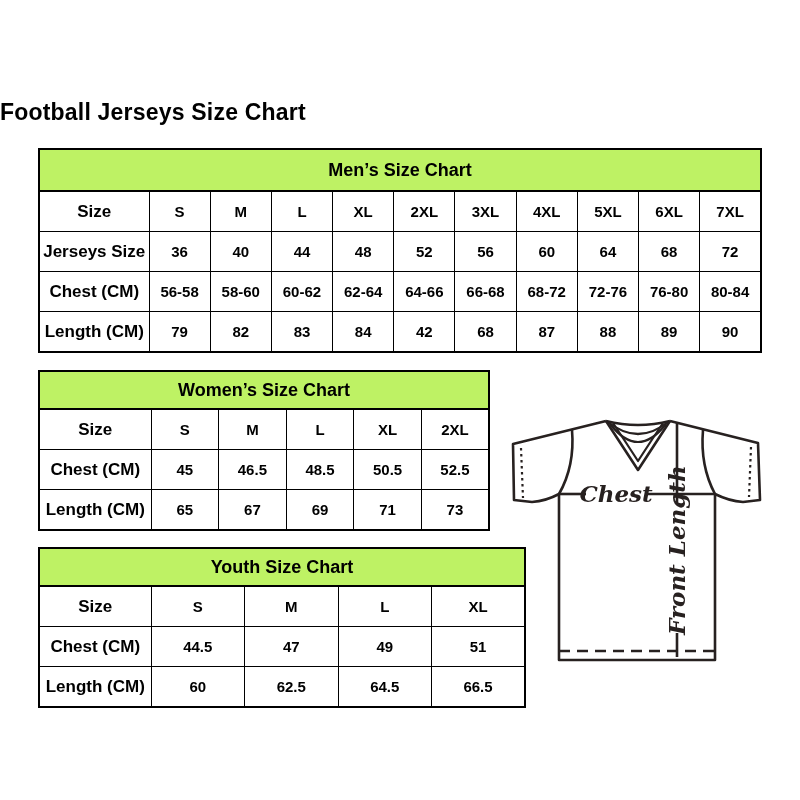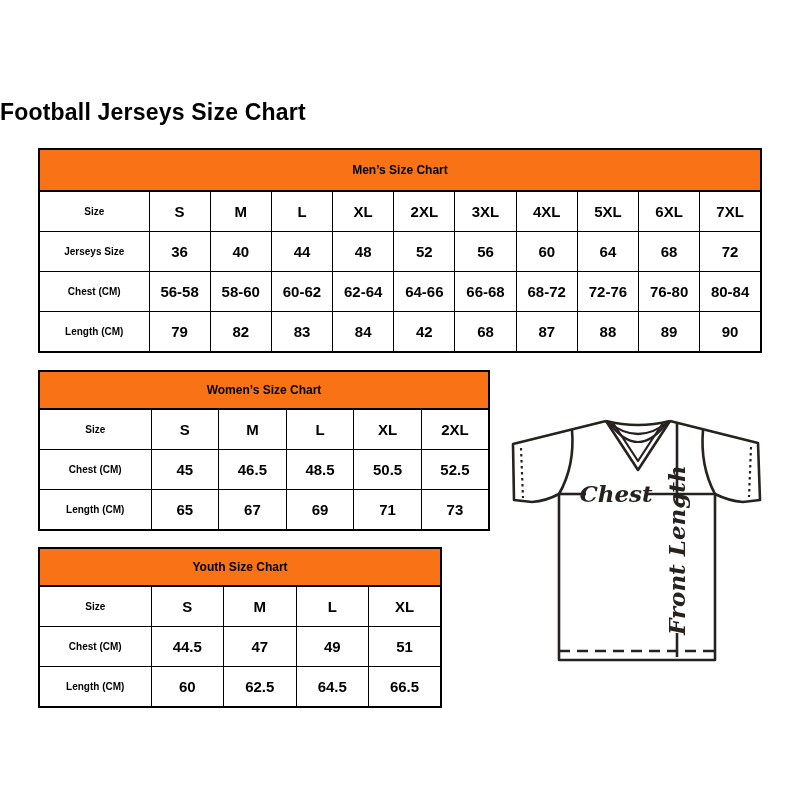--- a/index.html
+++ b/index.html
@@ -12,27 +12,27 @@
     position:absolute;top:99px;left:0;width:780px;
     font-size:23px;font-weight:bold;letter-spacing:0.2px;
   }
   .size-table{position:absolute;border-collapse:collapse;table-layout:fixed;}
   .size-table th,.size-table td{
     border:1.5px solid #000;padding:0;text-align:center;vertical-align:middle;
     font-weight:bold;font-size:15px;white-space:nowrap;overflow:hidden;
   }
   .size-table{border:2.5px solid #000;}
   .size-table th.tbl-title{
-    background:#f97316;font-size:12px;height:40px;border-bottom:2px solid #000;
+    background:#bef264;font-size:18px;height:40px;border-bottom:2px solid #000;
   }
   .size-table td{height:39px;}
-  .size-table td.rowhead{font-size:10px;}
+  .size-table td.rowhead{font-size:17px;}
   #mens-table{left:38px;top:148px;width:724px;}
   #womens-table{left:38px;top:370px;width:452px;padding-left:28px;}
-  #youth-table{left:38px;top:547px;width:404px;}
+  #youth-table{left:38px;top:547px;width:488px;}
   #womens-table th.tbl-title,#youth-table th.tbl-title{height:36px;}
   .jersey-wrap{position:absolute;left:505px;top:406px;width:264px;height:264px;}
   .jersey-wrap svg{display:block;width:264px;height:264px;}
   .diagram-label{
     font-family:"DejaVu Serif", serif;font-style:italic;font-weight:bold;
     font-size:23px;fill:#272120;
   }
 </style>
 </head>
 <body>

